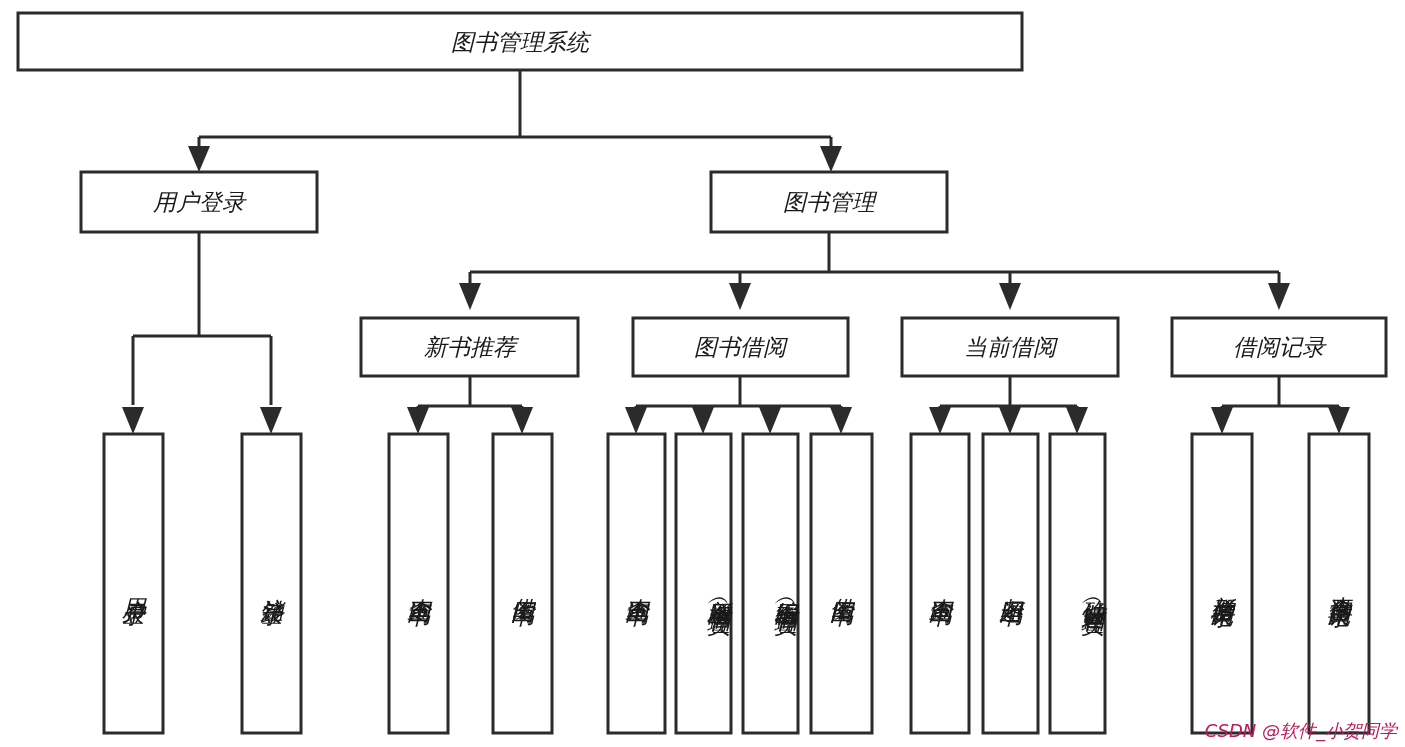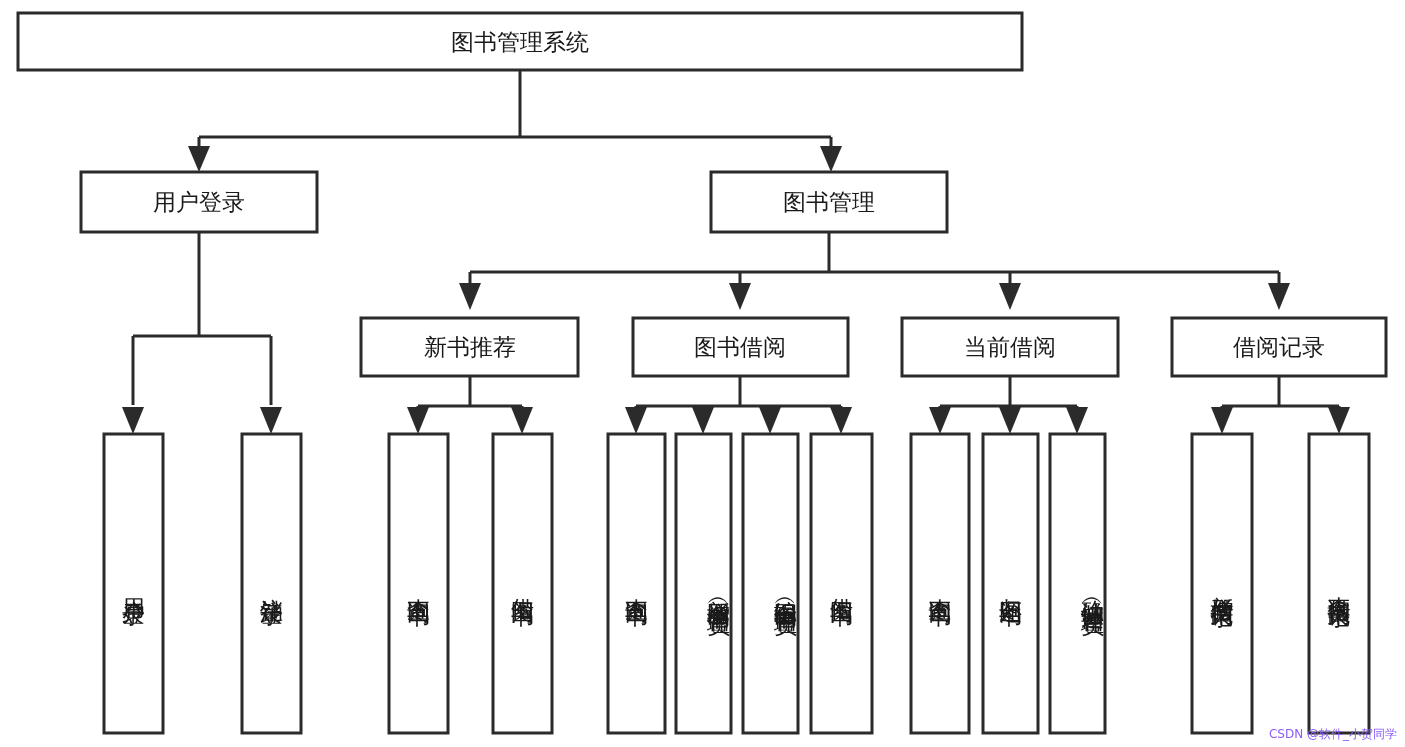--- a/index.html
+++ b/index.html
@@ -1,31 +1,31 @@
 <!DOCTYPE html>
 <html><head>
 <meta charset="utf-8">
 <style>
   html,body{margin:0;padding:0;background:#ffffff;}
   body{width:1405px;height:747px;overflow:hidden;
        font-family:"DejaVu Sans","Liberation Sans",sans-serif;}
-  #stage{position:relative;width:1405px;height:747px;background:#fff;}
+  #stage{position:relative;width:1405px;height:747px;background:#fff;font-style:italic;}
   svg#diagram{position:absolute;left:0;top:0;width:1405px;height:747px;display:block;}
   .node-rect{fill:#ffffff;stroke:#2b2b2b;stroke-width:3;}
   .link{stroke:#2b2b2b;stroke-width:3;fill:none;stroke-linecap:butt;}
   .arrowhead{fill:#2b2b2b;stroke:none;}
   .node-label{fill:#1a1a1a;font-family:"DejaVu Sans","Liberation Sans",sans-serif;
               font-size:23px;text-anchor:middle;dominant-baseline:middle;}
   .node-label.root{font-size:23px;}
   .vlabel{position:absolute;display:flex;align-items:center;justify-content:center;
           writing-mode:vertical-rl;text-orientation:upright;
           font-family:"DejaVu Sans","Liberation Sans",sans-serif;
           font-size:23px;color:#1a1a1a;line-height:1.08;letter-spacing:2px;
           white-space:nowrap;pointer-events:none;}
-  .watermark{position:absolute;right:8px;bottom:4px;color:#8b5cf6;font-size:12px;
+  .watermark{position:absolute;right:8px;bottom:4px;color:#be185d;font-size:18px;
              font-family:"DejaVu Sans","Liberation Sans",sans-serif;white-space:nowrap;}
 </style>
 </head>
 <body>
 
 <div id="stage">
 
   <svg id="diagram" viewBox="0 0 1405 747">
 
     <defs>

